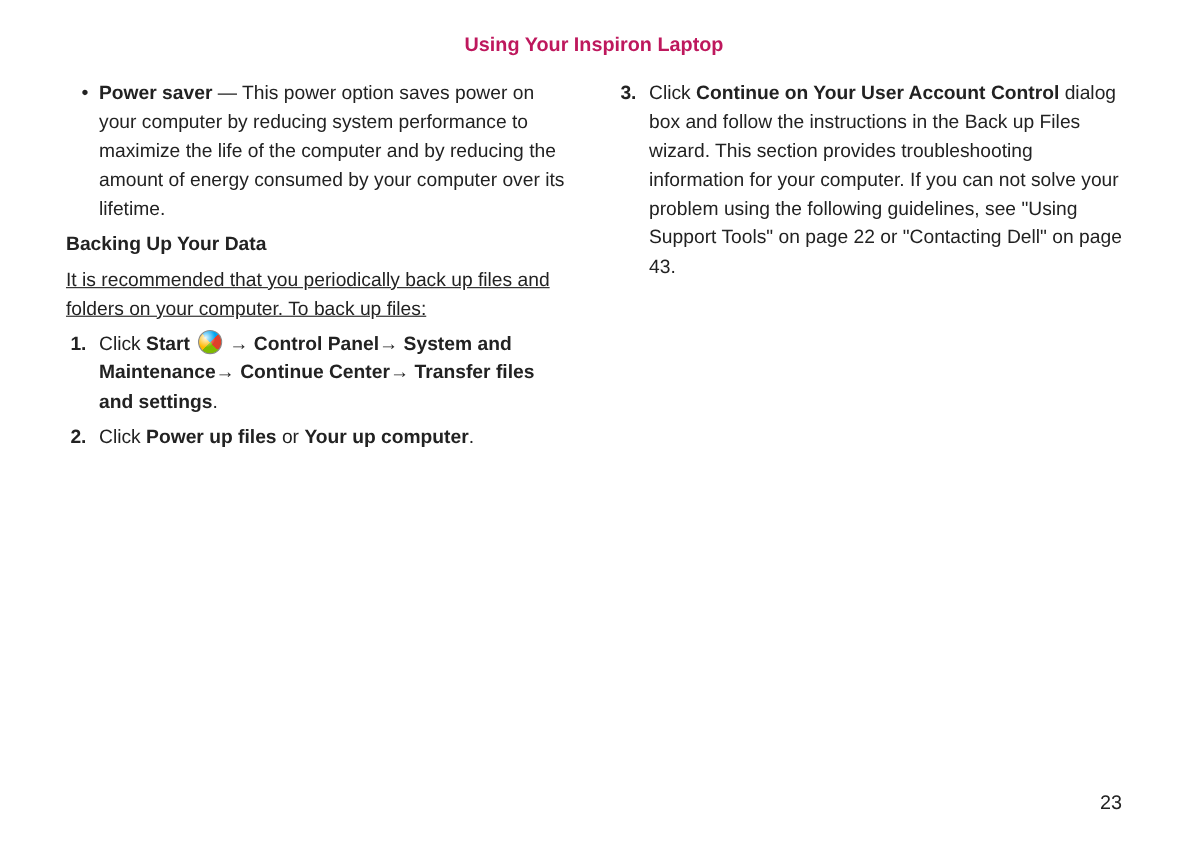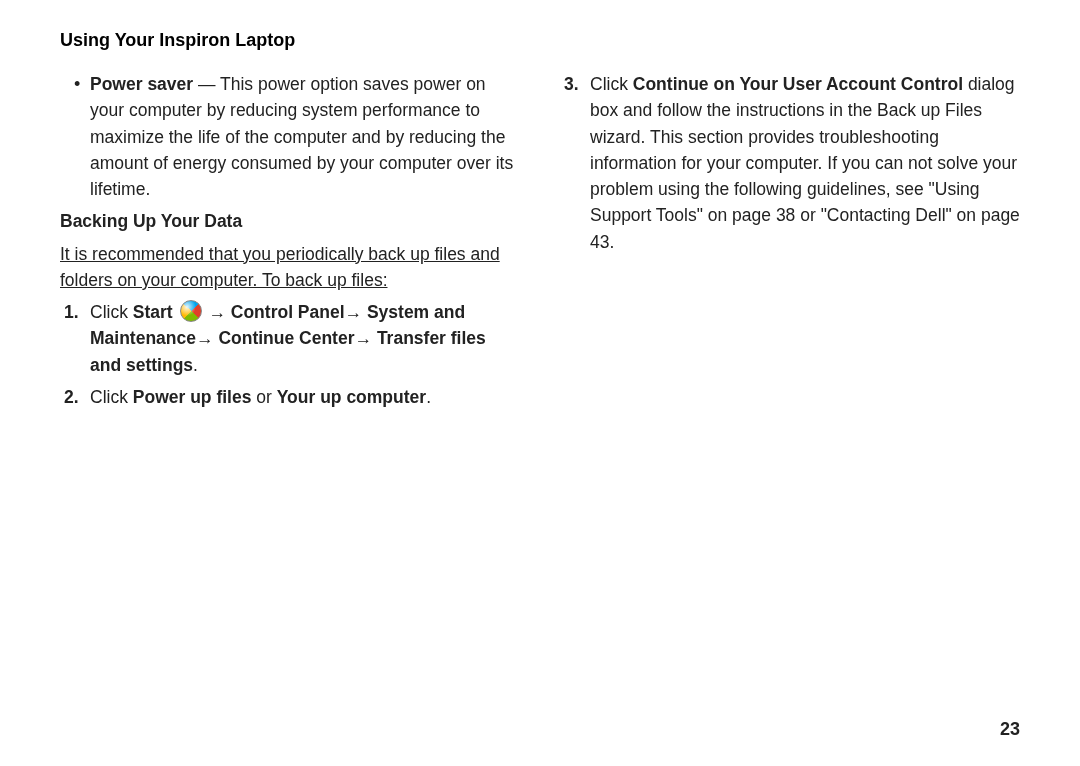--- a/index.html
+++ b/index.html
@@ -11,24 +11,24 @@
     width: 1080px;
     height: 766px;
     position: relative;
     box-sizing: border-box;
   }
   .page {
     padding: 30px 60px 40px 60px;
     box-sizing: border-box;
   }
   .header {
-    text-align: left;
+    text-align: center;
     font-weight: bold;
     font-size: 18px;
-    color: #000000;
+    color: #be185d;
     margin-bottom: 20px;
   }
   .columns {
     display: flex;
     gap: 40px;
   }
   .col {
     flex: 1;
     font-size: 17.5px;
     line-height: 1.5;
@@ -63,21 +63,21 @@
     position: absolute;
     left: 4px;
     top: 0;
     font-weight: bold;
   }
   .b { font-weight: bold; }
   .page-number {
     position: absolute;
     bottom: 26px;
     right: 60px;
-    font-weight: bold;
+    font-weight: normal;
     font-size: 18px;
   }
   .win-orb {
     display: inline-block;
     width: 20px;
     height: 20px;
     border-radius: 50%;
     vertical-align: -4px;
     background:
       radial-gradient(circle at 30% 30%, rgba(255,255,255,0.9), rgba(255,255,255,0) 45%),
@@ -118,21 +118,21 @@
       <div class="num-item">
         <span class="num">2.</span>
         <span>Click </span><span class="b">Power up files</span><span> or </span><span class="b">Your up computer</span><span>.</span>
       </div>
 
     </div>
 
     <div class="col">
       <div class="num-item">
         <span class="num">3.</span>
-        <span>Click </span><span class="b">Continue on Your User Account Control</span><span> dialog box and follow the instructions in the Back up Files wizard. This section provides troubleshooting information for your computer. If you can not solve your problem using the following guidelines, see "Using Support Tools" on page 38 or "Contacting Dell" on page 43.</span>
+        <span>Click </span><span class="b">Continue on Your User Account Control</span><span> dialog box and follow the instructions in the Back up Files wizard. This section provides troubleshooting information for your computer. If you can not solve your problem using the following guidelines, see "Using Support Tools" on page 22 or "Contacting Dell" on page 43.</span>
       </div>
     </div>
 
   </div>
 
   <div class="page-number">23</div>
 
 </div>
 
 </body></html>

